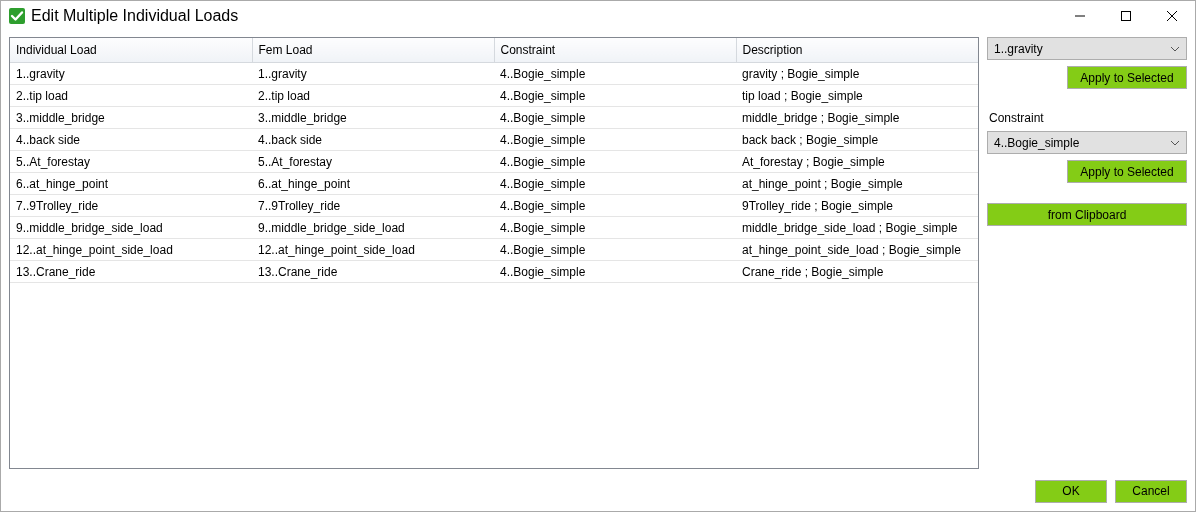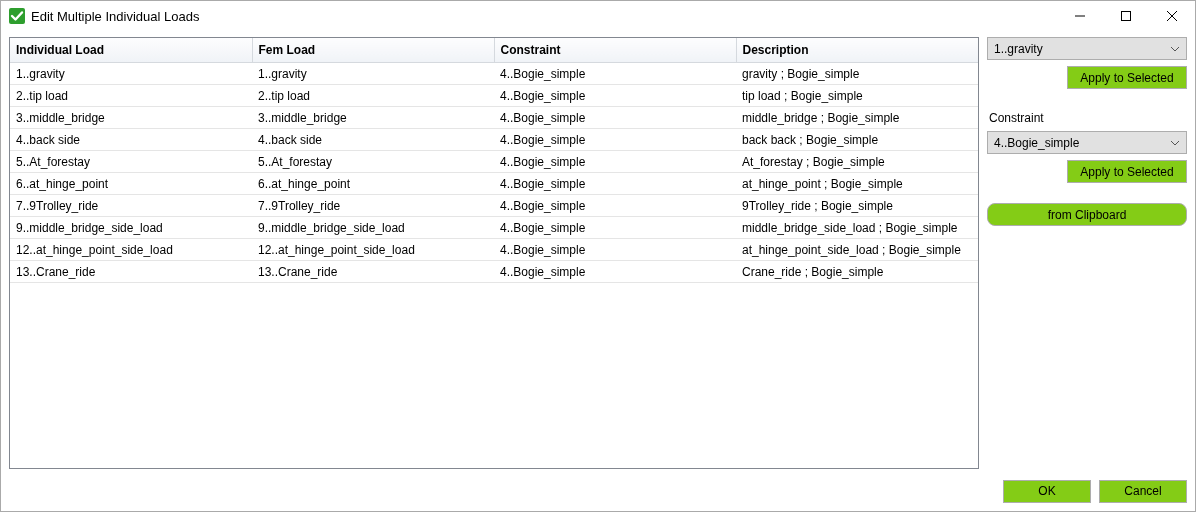--- a/index.html
+++ b/index.html
@@ -29,21 +29,21 @@
     padding-left: 8px;
     background: #fff;
   }
   .titlebar .app-icon {
     width: 16px;
     height: 16px;
     margin-right: 6px;
   }
   .titlebar .title {
     flex: 0 0 auto;
-    font-size: 13px;
+    font-size: 16px;
   }
   .titlebar .spacer { flex: 1 1 auto; }
   .win-controls {
     display: flex;
     height: 100%;
   }
   .win-btn {
     width: 46px;
     display: flex;
     align-items: center;
@@ -66,21 +66,21 @@
     display: flex;
     flex-direction: column;
   }
   table {
     border-collapse: collapse;
     width: 100%;
     table-layout: fixed;
   }
   thead th {
     text-align: left;
-    font-weight: bold;
+    font-weight: normal;
     padding: 4px 6px;
     background: linear-gradient(#fdfdfe, #f0f3f7);
     border-right: 1px solid #d5d9de;
     border-bottom: 1px solid #d5d9de;
     height: 16px;
   }
   thead th:last-child { border-right: none; margin-left: 8px; }
   tbody td {
     padding: 3px 6px;
     border-bottom: 1px solid #e5e5e5;
@@ -125,33 +125,32 @@
     padding: 0 12px;
     box-sizing: border-box;
     white-space: nowrap;
   }
   .btn-right {
     align-self: flex-end;
     width: 120px;
   }
   .btn-full {
     width: 100%;
-    border-radius: 8px;
   }
   .side-gap { height: 8px; }
   .footer {
     flex: 0 0 34px;
     display: flex;
     align-items: center;
     justify-content: flex-end;
     gap: 8px;
     padding: 0 8px 6px 0;
     box-sizing: border-box;
   }
-  .footer .btn { width: 88px; }
+  .footer .btn { width: 72px; }
 </style>
 </head>
 <body>
 
 <div class="window">
 
   <div class="titlebar">
     <span class="app-icon">
       <svg viewBox="0 0 16 16">
         <rect x="0" y="0" width="16" height="16" rx="2" fill="#2e9e2e"></rect>

